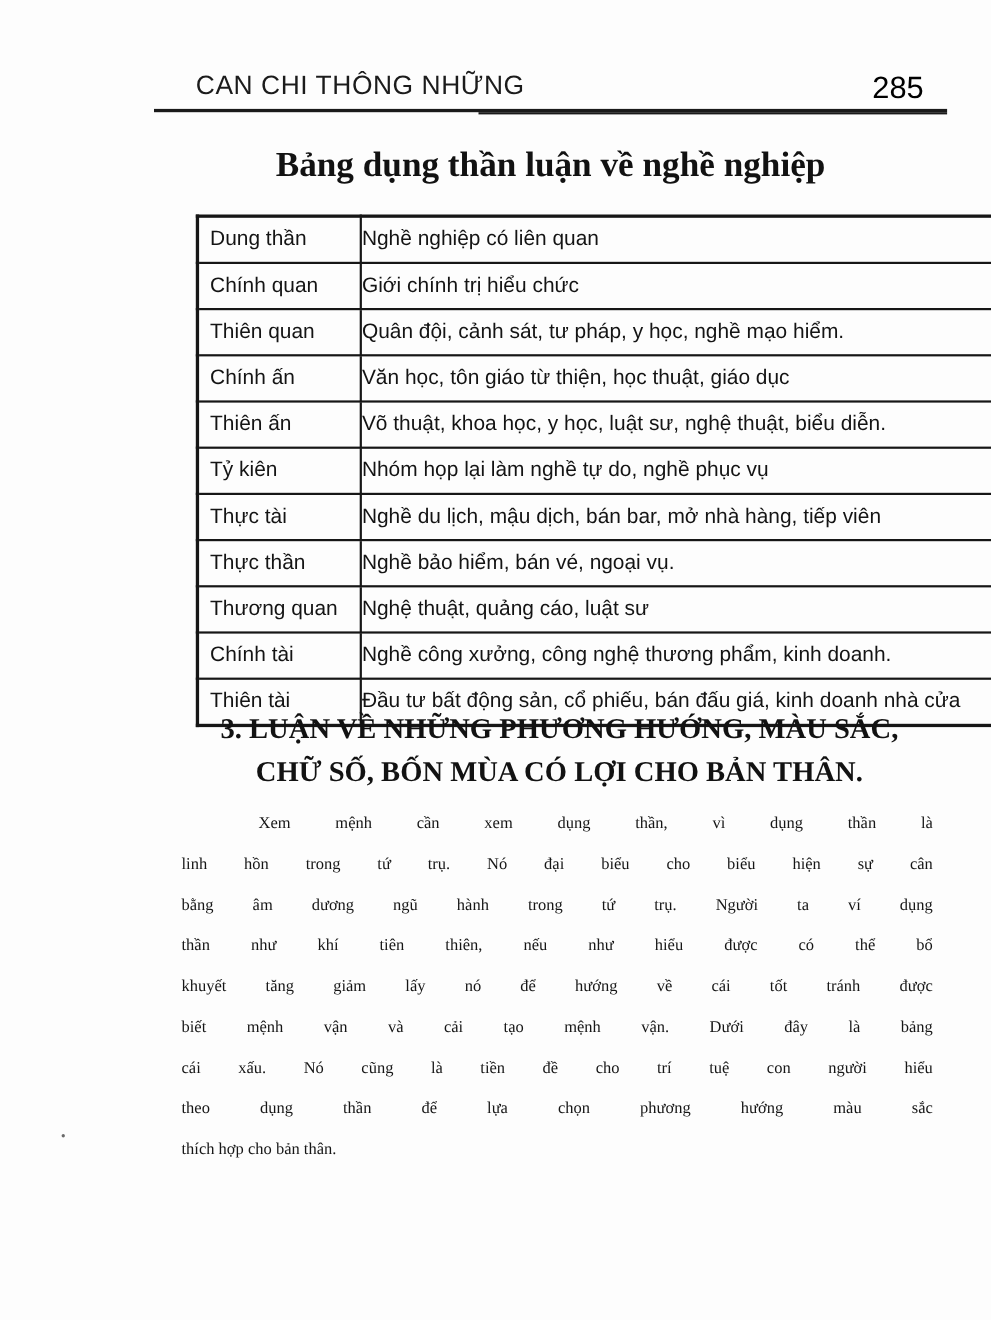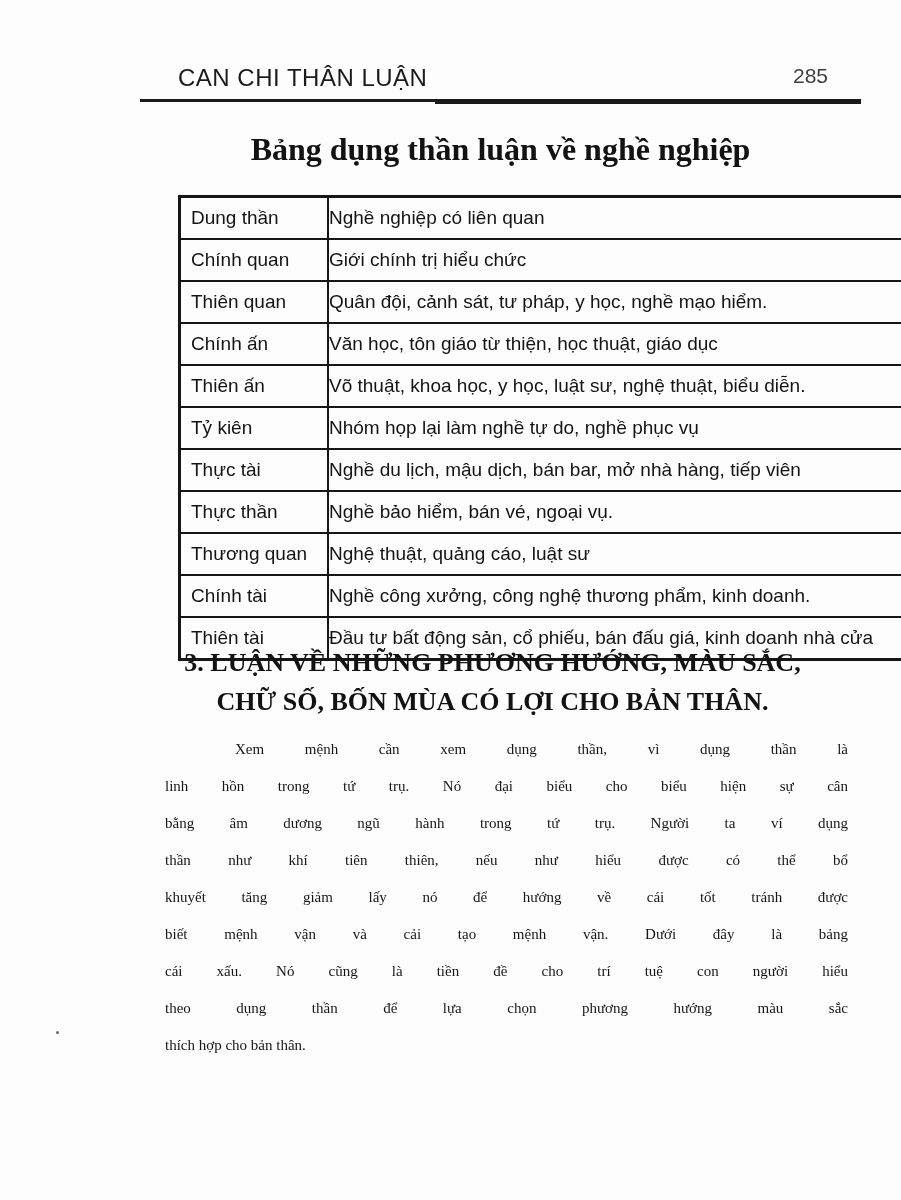--- a/index.html
+++ b/index.html
@@ -25,22 +25,22 @@
     font-size: 24px;
     letter-spacing: 0.5px;
     color: #1b1b1b;
     white-space: nowrap;
   }
   .page-number {
     position: absolute;
     left: 793px;
     top: 64px;
     font-family: "Liberation Sans", sans-serif;
-    font-size: 21px;
-    color: #404040;
+    font-size: 28px;
+    color: #000000;
   }
   .header-rule {
     position: absolute;
     left: 140px;
     top: 99px;
     width: 721px;
     height: 3px;
     background: #1a1a1a;
   }
   .header-rule-2 {
@@ -90,21 +90,21 @@
   table.vocation td.term {
     width: 128px;
   }
   table.vocation td.desc {
     padding-left: 0;
   }
 
   
   .section-heading {
     position: absolute;
-    left: 132px;
+    left: 148px;
     top: 643px;
     width: 721px;
     text-align: center;
     font-family: "Liberation Serif", serif;
     font-weight: bold;
     font-size: 26px;
     line-height: 39px;
     color: #121212;
   }
 
@@ -139,21 +139,21 @@
     height: 3px;
     border-radius: 50%;
     background: #6a6a6a;
   }
 </style>
 </head>
 <body>
 
 <div class="page">
 
-  <div class="running-title">CAN CHI THÂN LUẬN</div>
+  <div class="running-title">CAN CHI THÔNG NHỮNG</div>
 
   <div class="page-number">285</div>
 
   <div class="header-rule"></div>
   <div class="header-rule-2"></div>
 
   <div class="table-title">Bảng dụng thần luận về nghề nghiệp</div>
 
   <table class="vocation">
     <tbody id="vocation-body">

